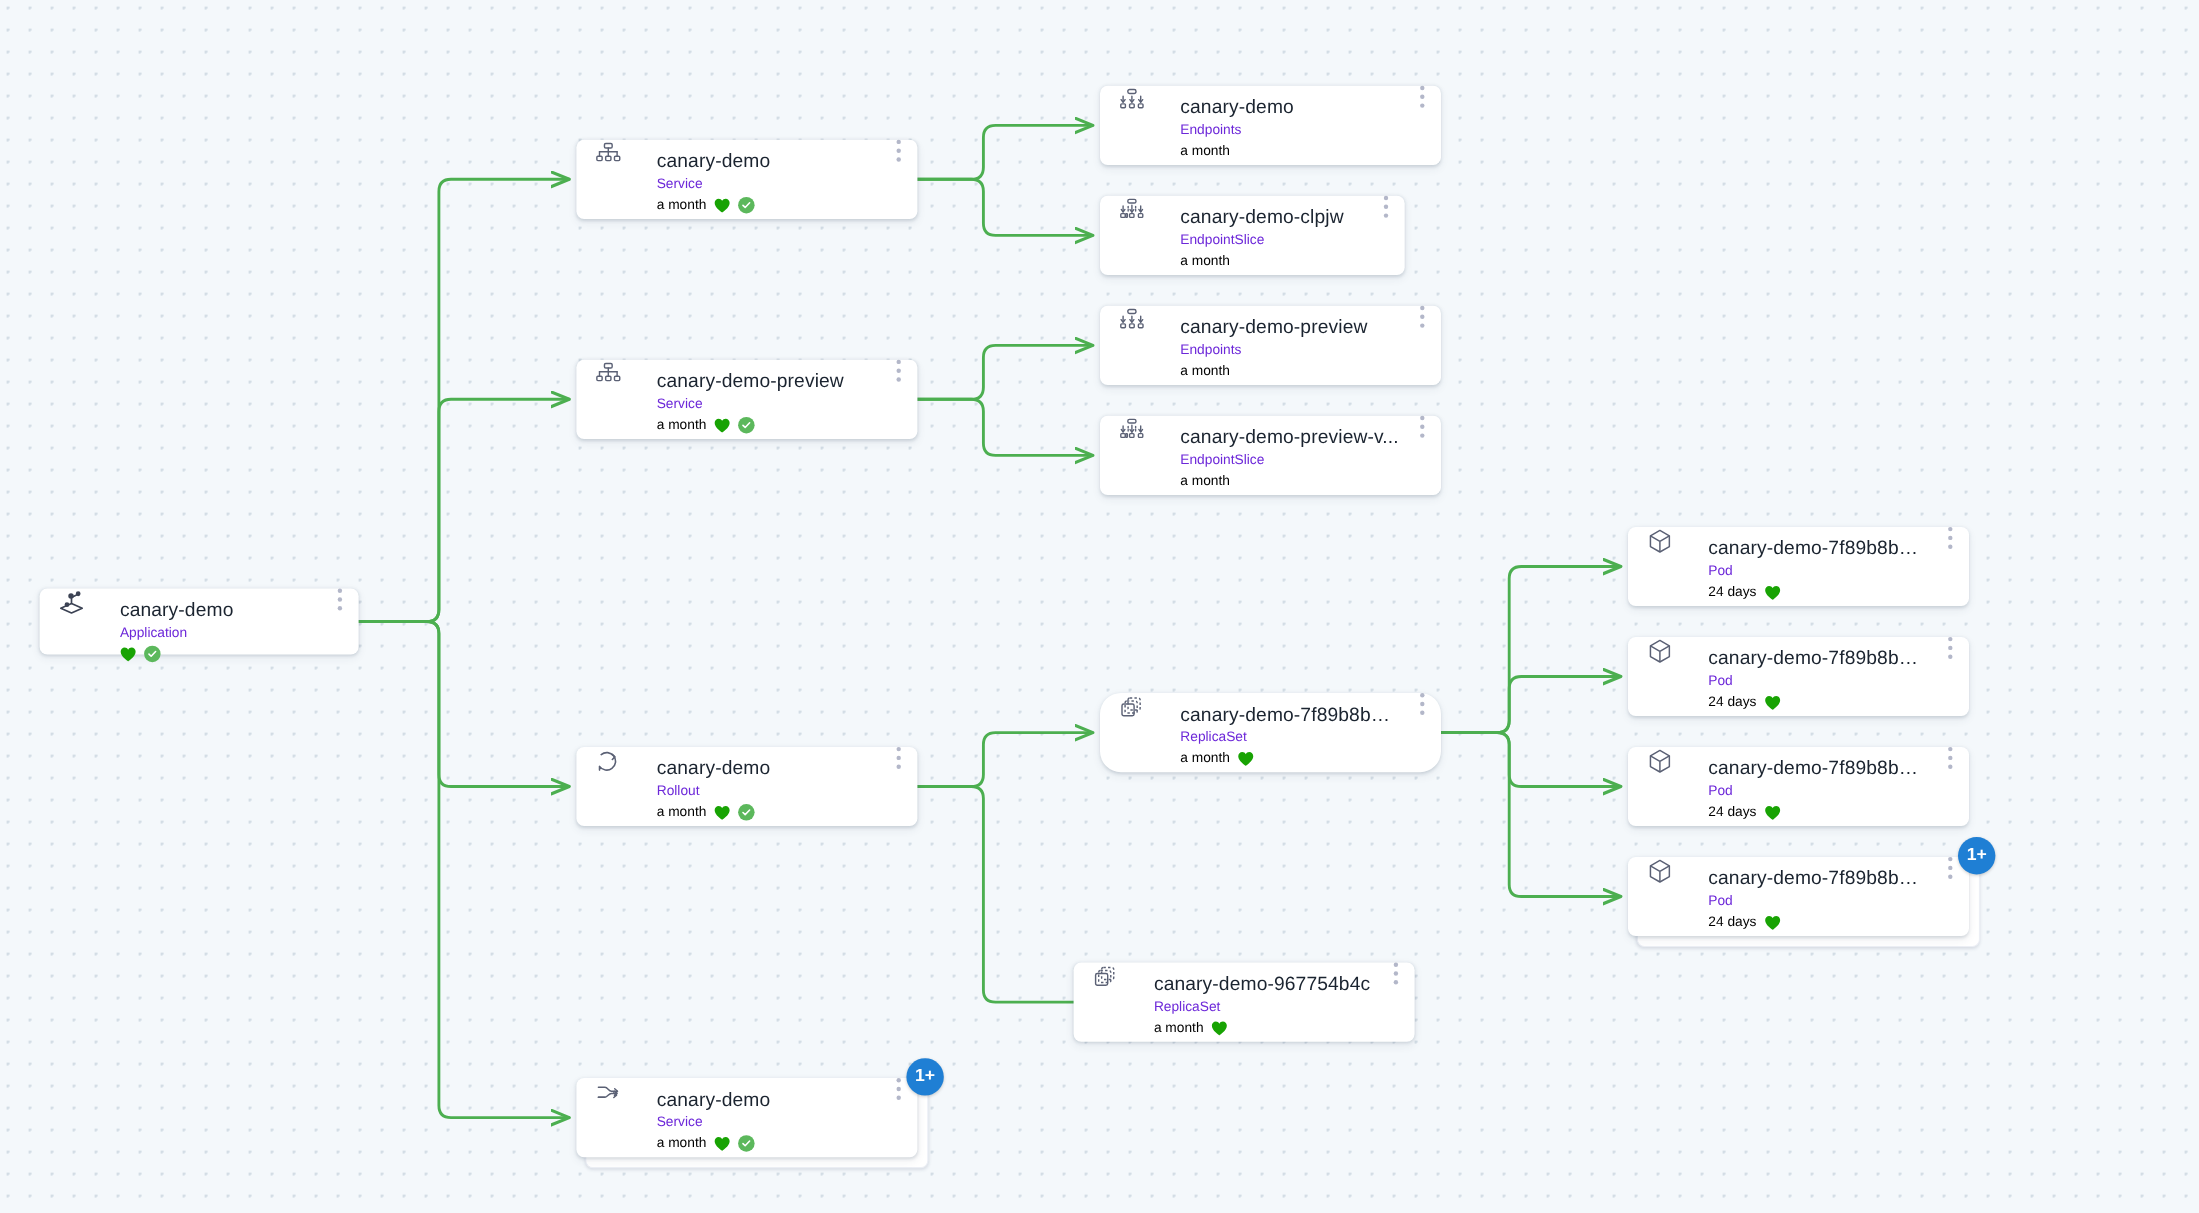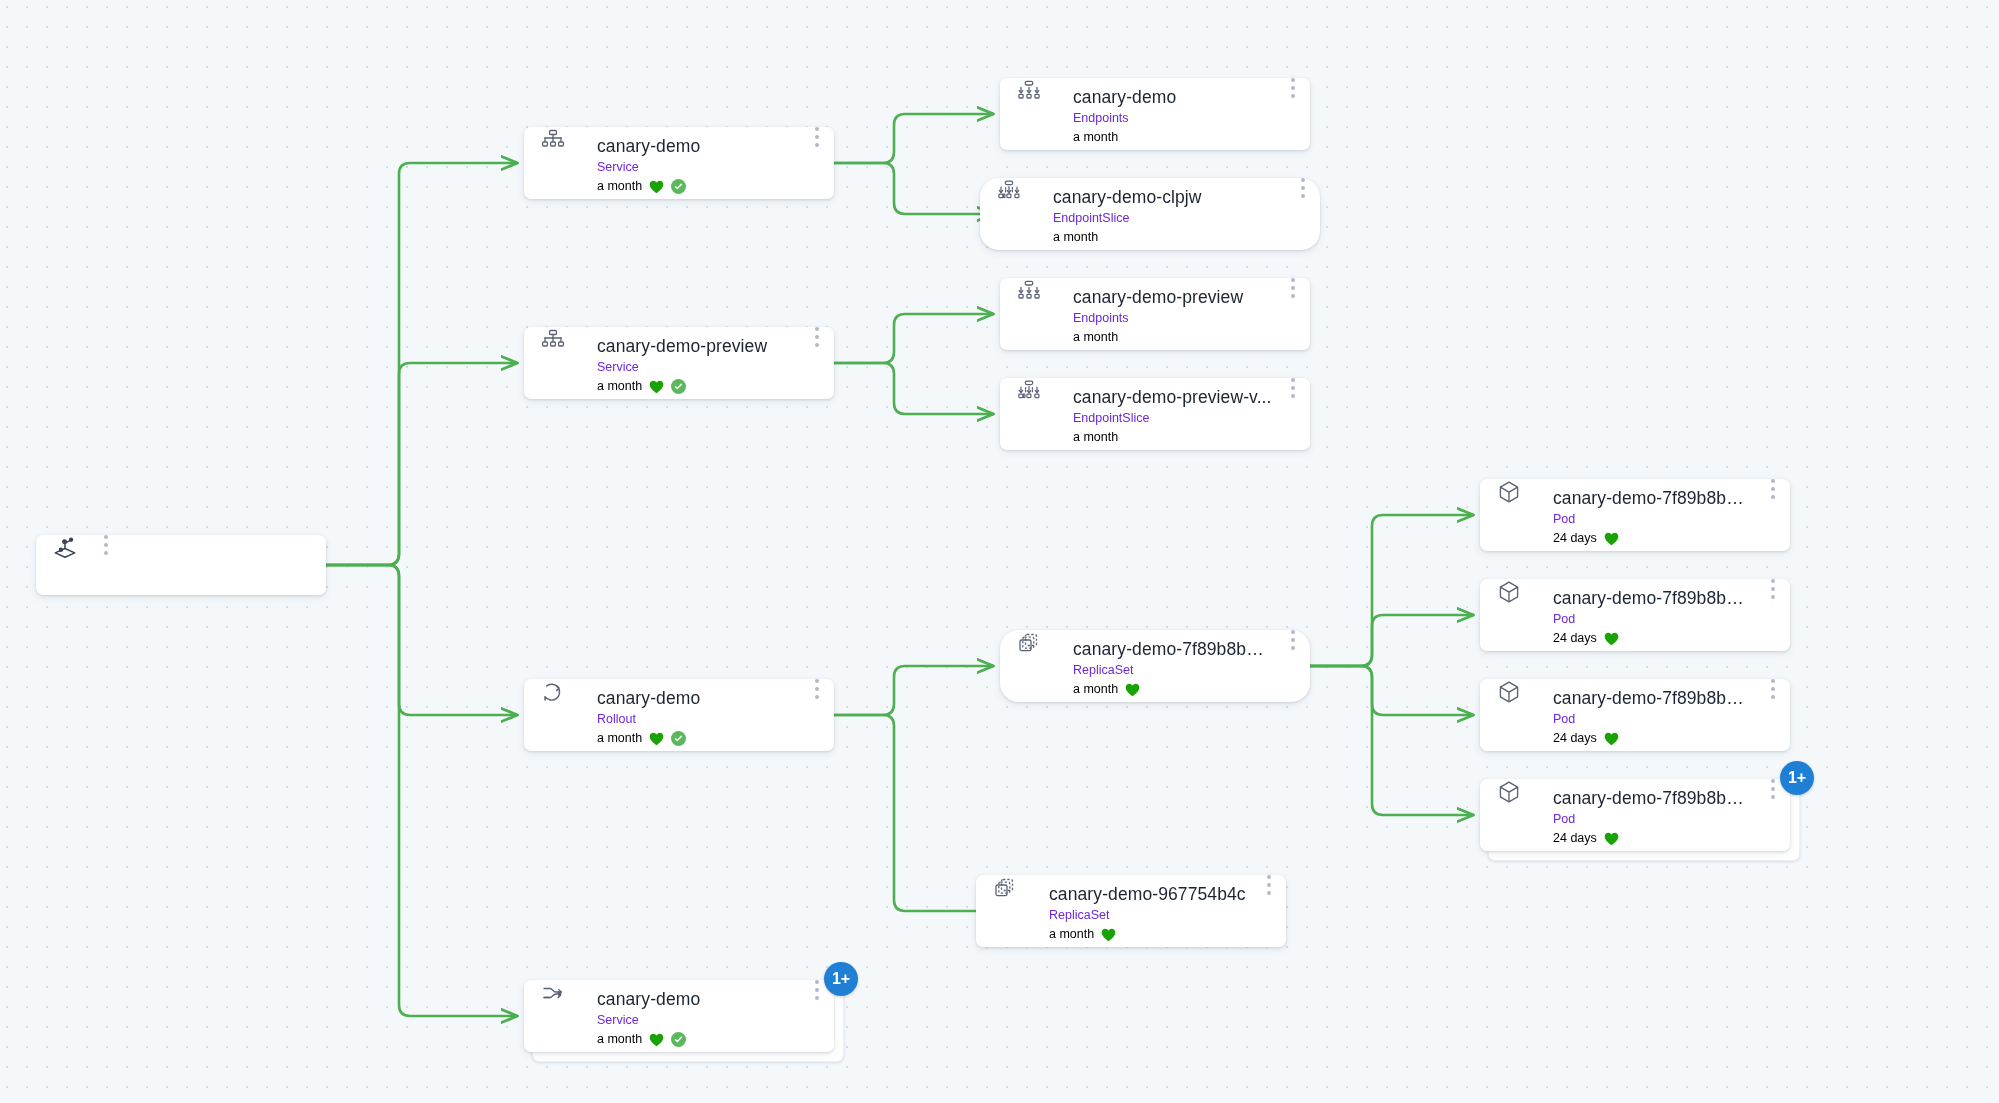--- a/index.html
+++ b/index.html
@@ -128,20 +128,36 @@
       <path d="M3 16.5 L12 20.5 L21 16.5 L12 12.5 Z"></path>
       <path d="M12 12.5 L12 7.5"></path>
             <path d="M12 7.5 L17 5"></path>
       <circle cx="11.6" cy="6.3" r="1.6" fill="#3c4354"></circle>
       <circle cx="17.6" cy="4.4" r="1.3" fill="#3c4354"></circle>
       <circle cx="8.2" cy="13.6" r="1.3" fill="#3c4354"></circle>
     </svg>
         </span>
      </div>
      <div class="divider"></div>
+     <div class="body">
+       <div class="title">canary-demo</div>
+       <div class="kind">Application</div>
+       <div class="meta">
+          <span class="heart">
+            <svg width="15" height="14" viewBox="0 0 16 15">
+              <path d="M8 14.2 C8 14.2 0.7 9.6 0.7 4.9 C0.7 2.4 2.5 0.8 4.6 0.8 C6.1 0.8 7.3 1.7 8 2.8 C8.7 1.7 9.9 0.8 11.4 0.8 C13.5 0.8 15.3 2.4 15.3 4.9 C15.3 9.6 8 14.2 8 14.2 Z" fill="#18a303"></path>
+            </svg>
+          </span>
+          <span class="sync">
+            <svg width="9" height="9" viewBox="0 0 10 10">
+              <path d="M1.6 5.2 L3.8 7.3 L8.3 2.6" fill="none" stroke="#ffffff" stroke-width="1.6" stroke-linecap="round" stroke-linejoin="round"></path>
+            </svg>
+          </span>
+        </div>
+     </div>
      <div class="kebab">
         <i></i>
         <i></i>
         <i></i>
       </div>
     </div>
     <div class="node" style="left: 524px; top: 127px; width: 310px; height: 72px;">
       <div class="icon-col">
        <span class="resicon">
           <svg width="26" height="26" viewBox="0 0 26 26" fill="none" stroke="#5b6175" stroke-width="1.3">
@@ -309,21 +325,21 @@
        <div class="meta">
           <span class="age">a month</span>
         </div>
      </div>
      <div class="kebab">
         <i></i>
         <i></i>
         <i></i>
       </div>
     </div>
-    <div class="node" style="left: 980px; top: 178px; width: 340px; height: 72px; border-radius: 19px;">
+    <div class="node" style="left: 1000px; top: 178px; width: 277px; height: 72px;">
       <div class="icon-col">
        <span class="resicon">
           <svg width="26" height="26" viewBox="0 0 26 26" fill="none" stroke="#5b6175" stroke-width="1.25">
       <rect x="9.3" y="3.2" width="7.4" height="3.4" rx="1.5"></rect>
       <path d="M5 9.2 L5 14.4 M13 8.6 L13 14.8 M21 9.2 L21 14.4" stroke-linecap="round"></path>
       <path d="M3.3 12.4 L5 14.7 L6.7 12.4 M11.3 12.6 L13 14.9 L14.7 12.6 M19.3 12.4 L21 14.7 L22.7 12.4" stroke-linecap="round" stroke-linejoin="round"></path>
       <path d="M9.6 9.6 L9.6 14.2" stroke-dasharray="1.4 1.4" stroke-linecap="round"></path>
       <path d="M16.4 9.6 L16.4 14.2" stroke-dasharray="1.4 1.4" stroke-linecap="round"></path>
       <rect x="2.9" y="16.2" width="4" height="3.4" rx=".8"></rect>
       <rect x="7.4" y="16.2" width="1.5" height="3.4" rx=".5"></rect>

